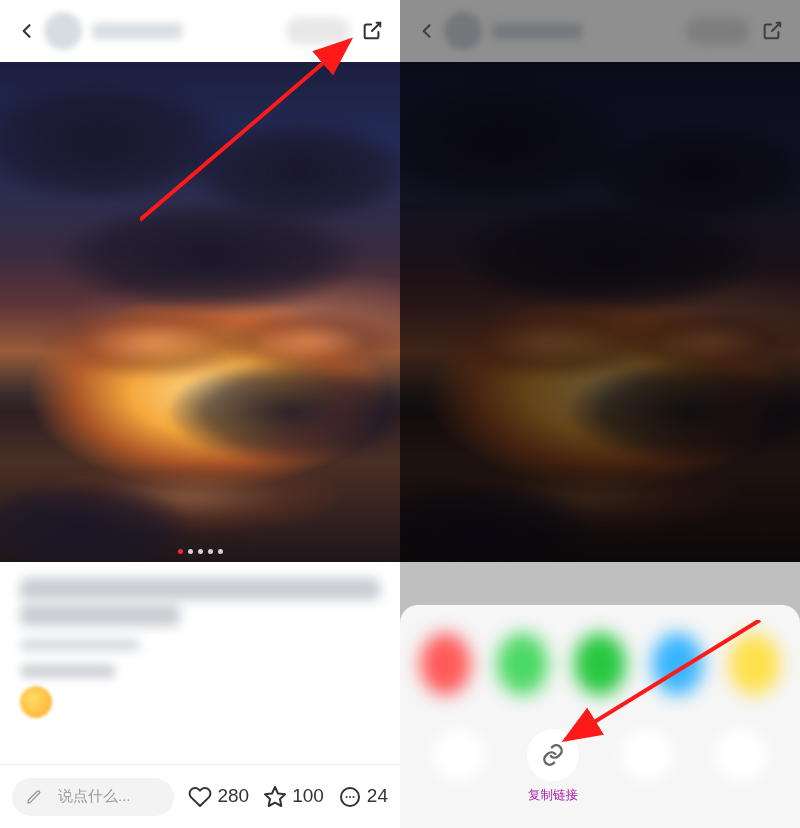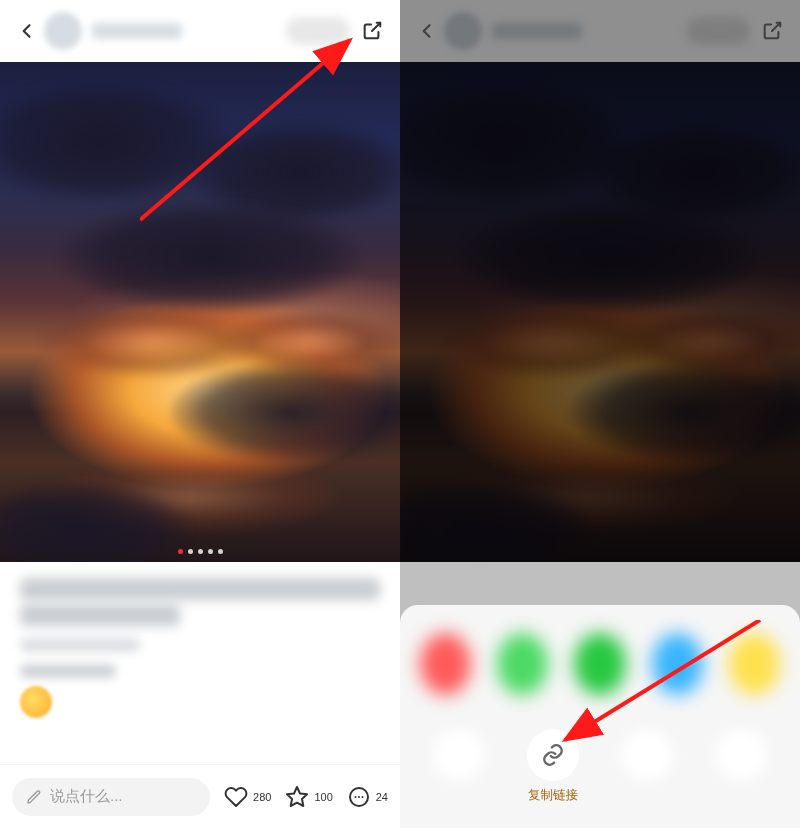--- a/index.html
+++ b/index.html
@@ -139,25 +139,25 @@
   .compose {
     flex: 1;
     height: 38px;
     background: #f3f3f3;
     border-radius: 19px;
     display: flex;
     align-items: center;
     padding: 0 14px;
     color: #9a9a9a;
     font-size: 15px;
-    gap: 8px;
+    gap: 16px;
   }
   .stat {
-    display: flex; align-items: center; gap: 5px;
-    font-size: 11px; color: #333;
+    display: flex; gap: 5px;
+    font-size: 19px; color: #333;
   }
   .stat svg { display: block; }
 
   
   .sheet {
     position: absolute;
     left: 0; right: 0; bottom: 0;
     background: #f6f6f6;
     border-radius: 18px 18px 0 0;
     padding: 18px 12px 24px;
@@ -189,21 +189,21 @@
     gap: 6px;
   }
   .action .bub {
     width: 52px; height: 52px; border-radius: 50%;
     background: #fff;
     display: flex; align-items: center; justify-content: center;
   }
   .action.blurred { filter: blur(7px); }
   .action .lbl {
     font-size: 12.5px;
-    color: #a16207;
+    color: #a21caf;
   }
 
   
   svg.arrow {
     position: absolute;
     pointer-events: none;
   }
 </style>
 </head>
 <body>

